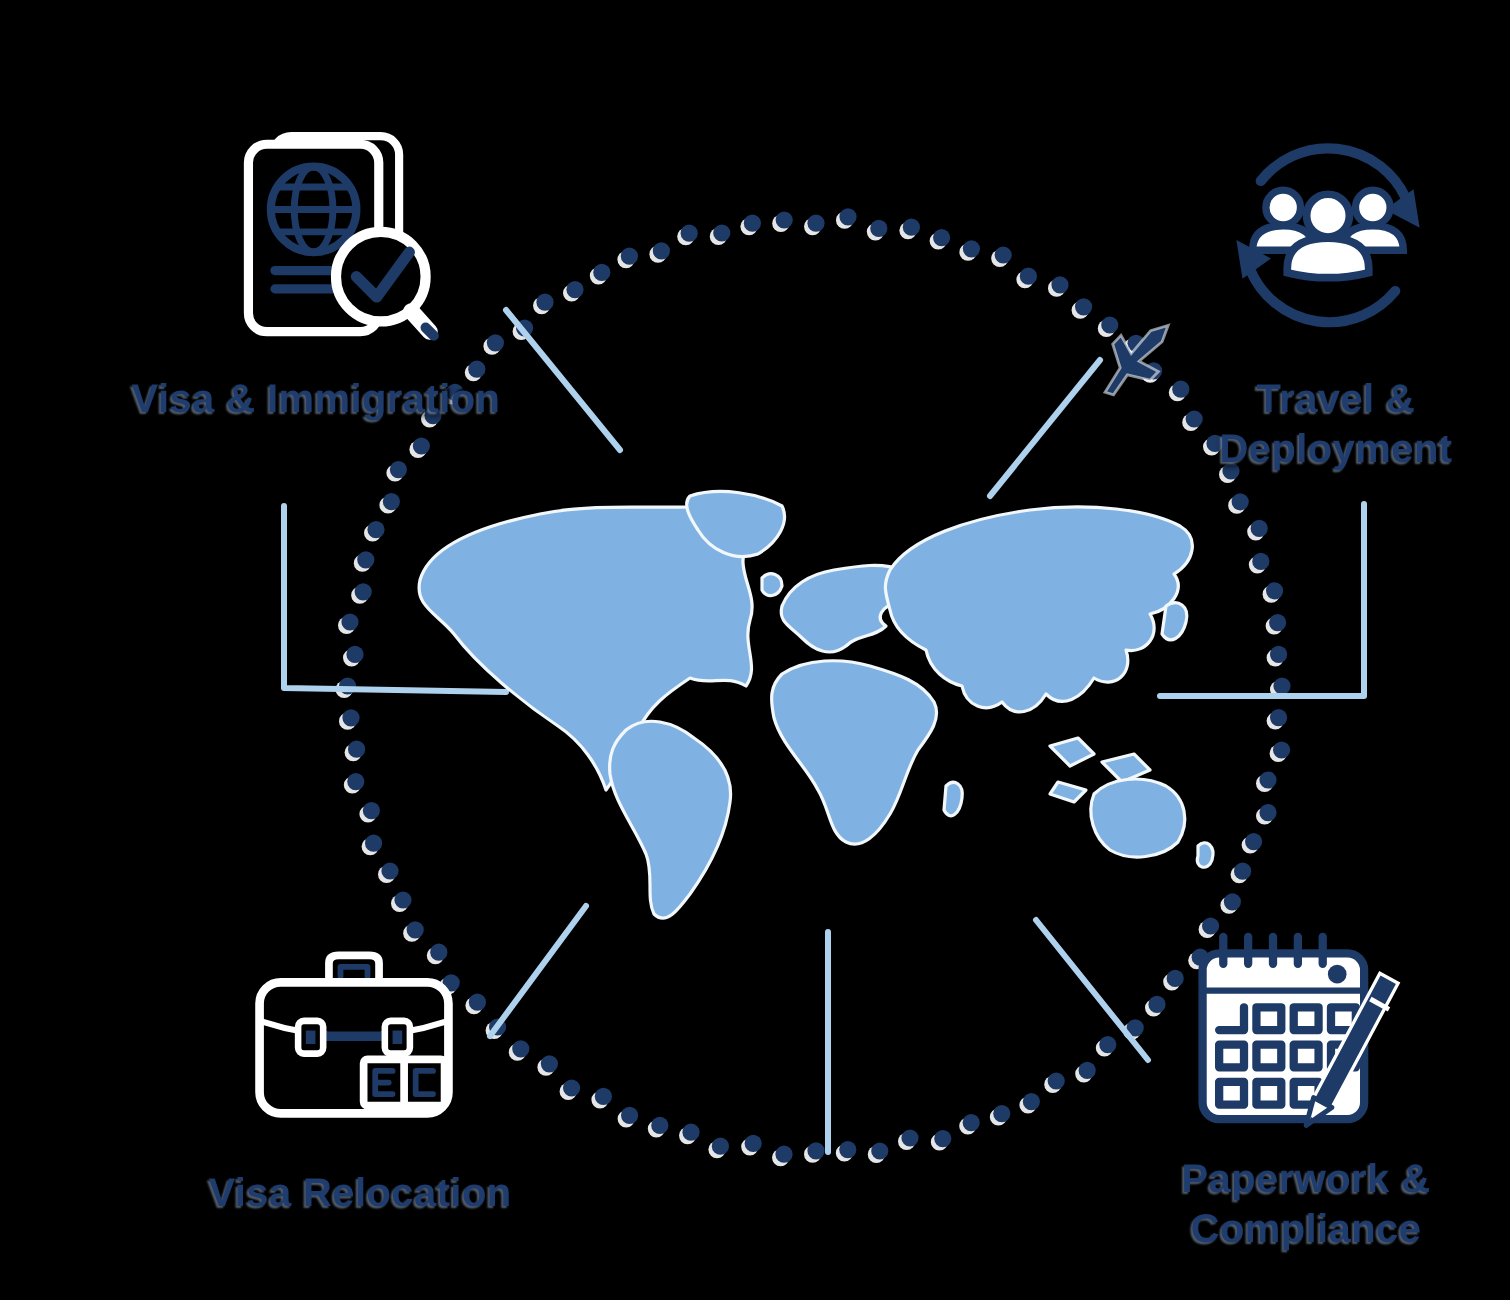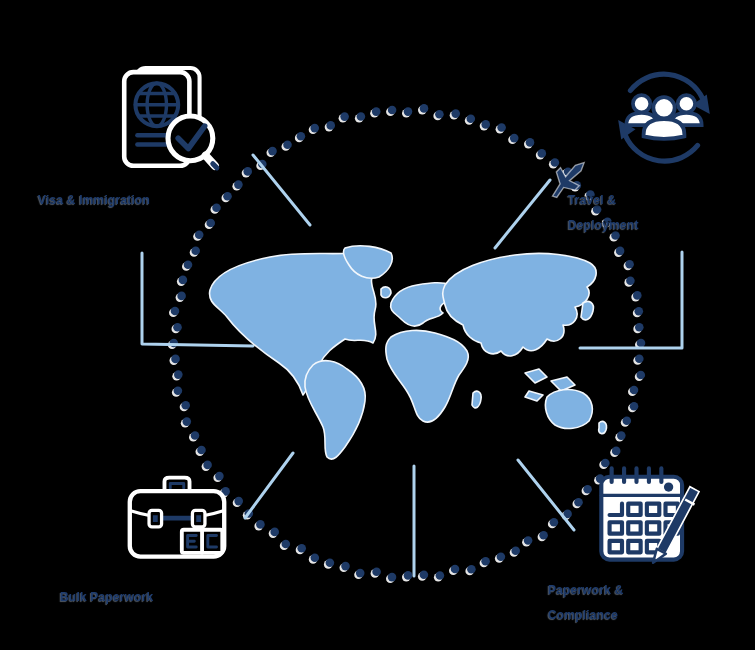--- a/index.html
+++ b/index.html
@@ -14,21 +14,21 @@
   .conn{stroke:var(--line,#aed2ee);stroke-width:3;fill:none;stroke-linecap:round;stroke-linejoin:round;}
   .land{fill:var(--map-fill,#7fb2e2);stroke:var(--map-stroke,#f2f7fc);stroke-width:1.6;stroke-linejoin:round;}
   .plane{fill:var(--navy,#1e3a66);stroke:rgba(255,255,255,.55);stroke-width:1.4;}
   .w-s{stroke:var(--white,#ffffff);fill:none;stroke-linecap:round;stroke-linejoin:round;}
   .w-f{stroke:var(--white,#ffffff);fill:#000;stroke-linejoin:round;}
   .n-s{stroke:var(--navy,#1e3a66);fill:none;stroke-linecap:round;stroke-linejoin:round;}
   .n-f{fill:var(--navy,#1e3a66);}
   .wh-f{fill:#ffffff;stroke:var(--navy,#1e3a66);}
   .node{position:absolute;}
   .label{
-    position:absolute;text-align:left;font-weight:bold;font-size:12px;line-height:25px;
+    position:absolute;text-align:center;font-weight:bold;font-size:20px;line-height:25px;
     color:var(--label,#1e3c6e);
     text-shadow:-1px 1px 1px rgba(185,205,230,.45), 1px -1px 1px rgba(0,0,0,.85), 0 2px 3px rgba(0,0,0,.9);
     letter-spacing:.2px;
   }
   .label div:empty{display:none;}
 </style>
 </head>
 <body style="background: rgb(0, 0, 0);">
 
 <div class="stage" style="--map-fill: #7fb2e2; --map-stroke: #f2f7fc; --dot: #1e3a66; --dot-hi: #ffffff; --line: #aed2ee; --navy: #1e3a66; --white: #ffffff; --label: #1e3c6e;">
@@ -323,21 +323,21 @@
       <rect class="n-f" x="30" y="43" width="5" height="7"></rect>
       <rect class="w-f" x="71" y="38" width="13" height="17" rx="3" stroke-width="3.4"></rect>
       <rect class="n-f" x="75" y="43" width="5" height="7"></rect>
       <rect class="w-f" x="60" y="58" width="42" height="24" rx="2" stroke-width="4"></rect>
       <line class="w-s" x1="81" y1="58" x2="81" y2="82" stroke-width="4"></line>
       <path class="n-s" d="M75,64 L66,64 L66,76 L75,76 M73,70 L66,70" stroke-width="3"></path>
       <path class="n-s" d="M96,64 L87,64 L87,76 L96,76" stroke-width="3"></path>
     </svg>
   </div>
   <div class="label" style="left:60px;top:585px;width:240px;">
-    <div>Bulk Paperwork</div>
+    <div>Visa Relocation</div>
 
   </div>
 
   <div class="node" style="left:593px;top:462px;width:116px;height:104px;">
     <svg width="116" height="104" viewBox="0 0 112 100">
       <rect x="8" y="14" width="78" height="80" rx="8" fill="#ffffff" stroke="#1e3a66" stroke-width="4"></rect>
       <line class="n-s" x1="8" y1="32" x2="86" y2="32" stroke-width="3"></line>
       <line class="n-s" x1="18" y1="6" x2="18" y2="19" stroke-width="4"></line>
       <line class="n-s" x1="30" y1="6" x2="30" y2="19" stroke-width="4"></line>
       <line class="n-s" x1="42" y1="6" x2="42" y2="19" stroke-width="4"></line>

